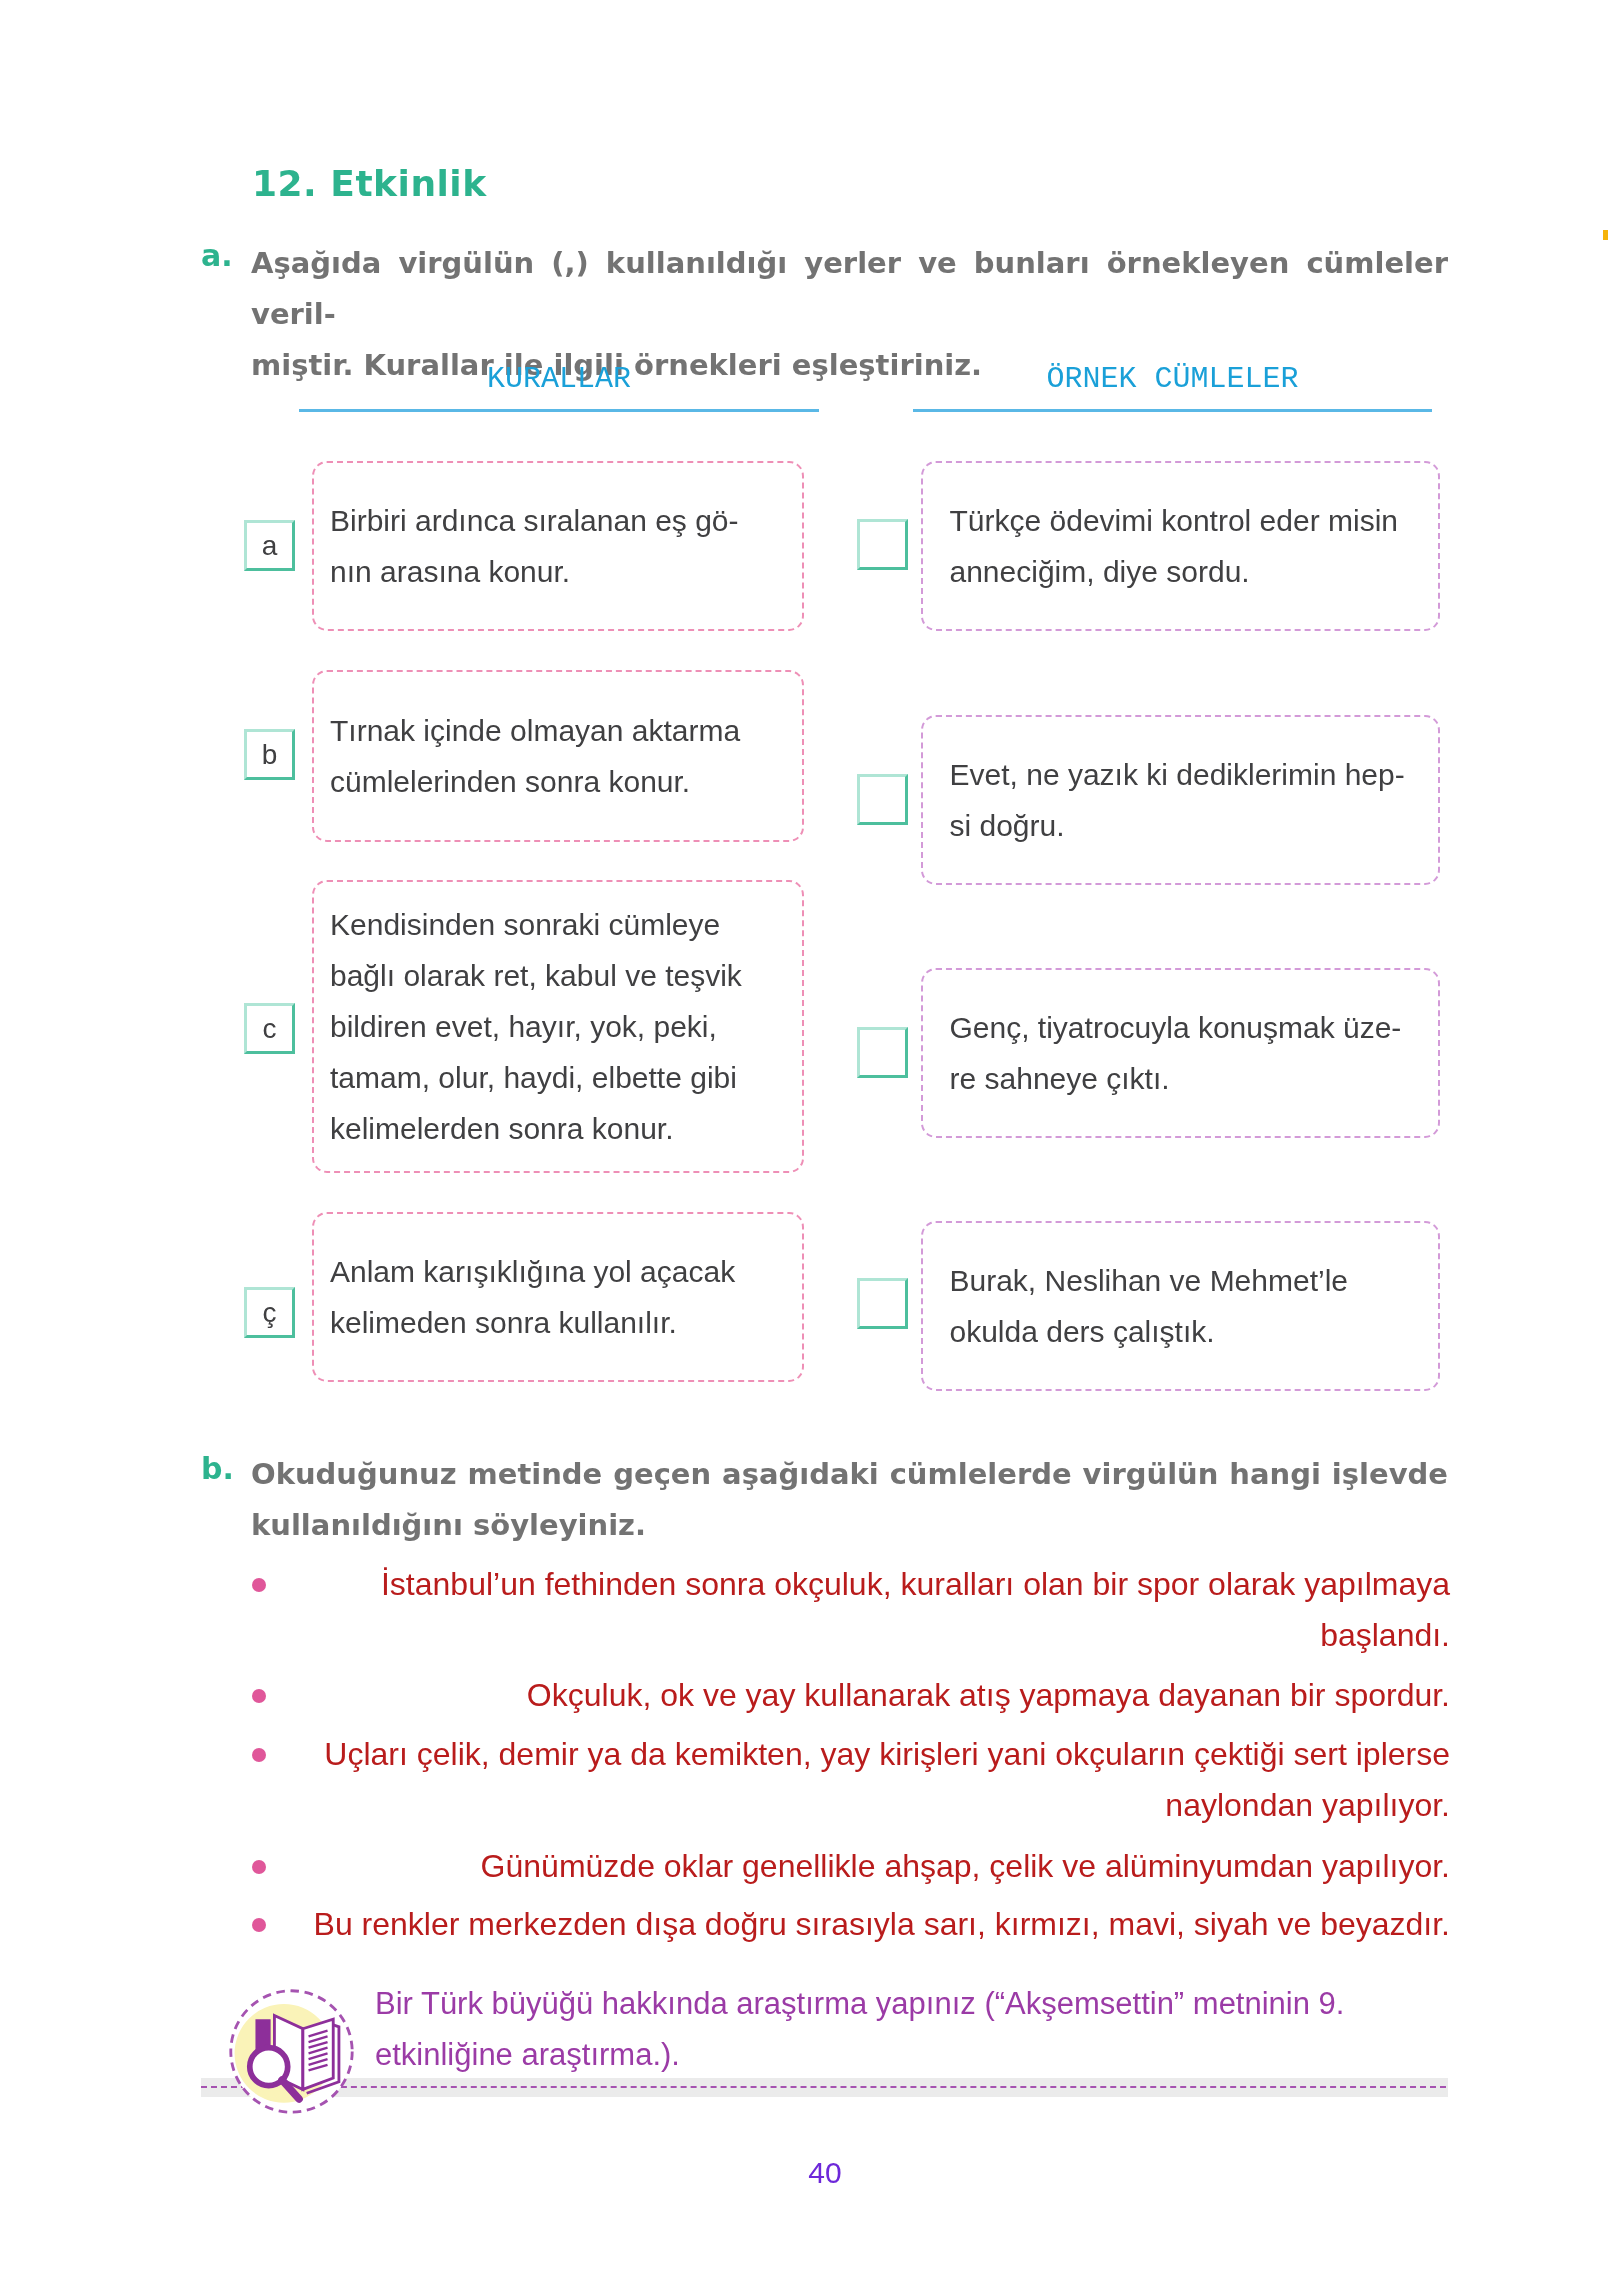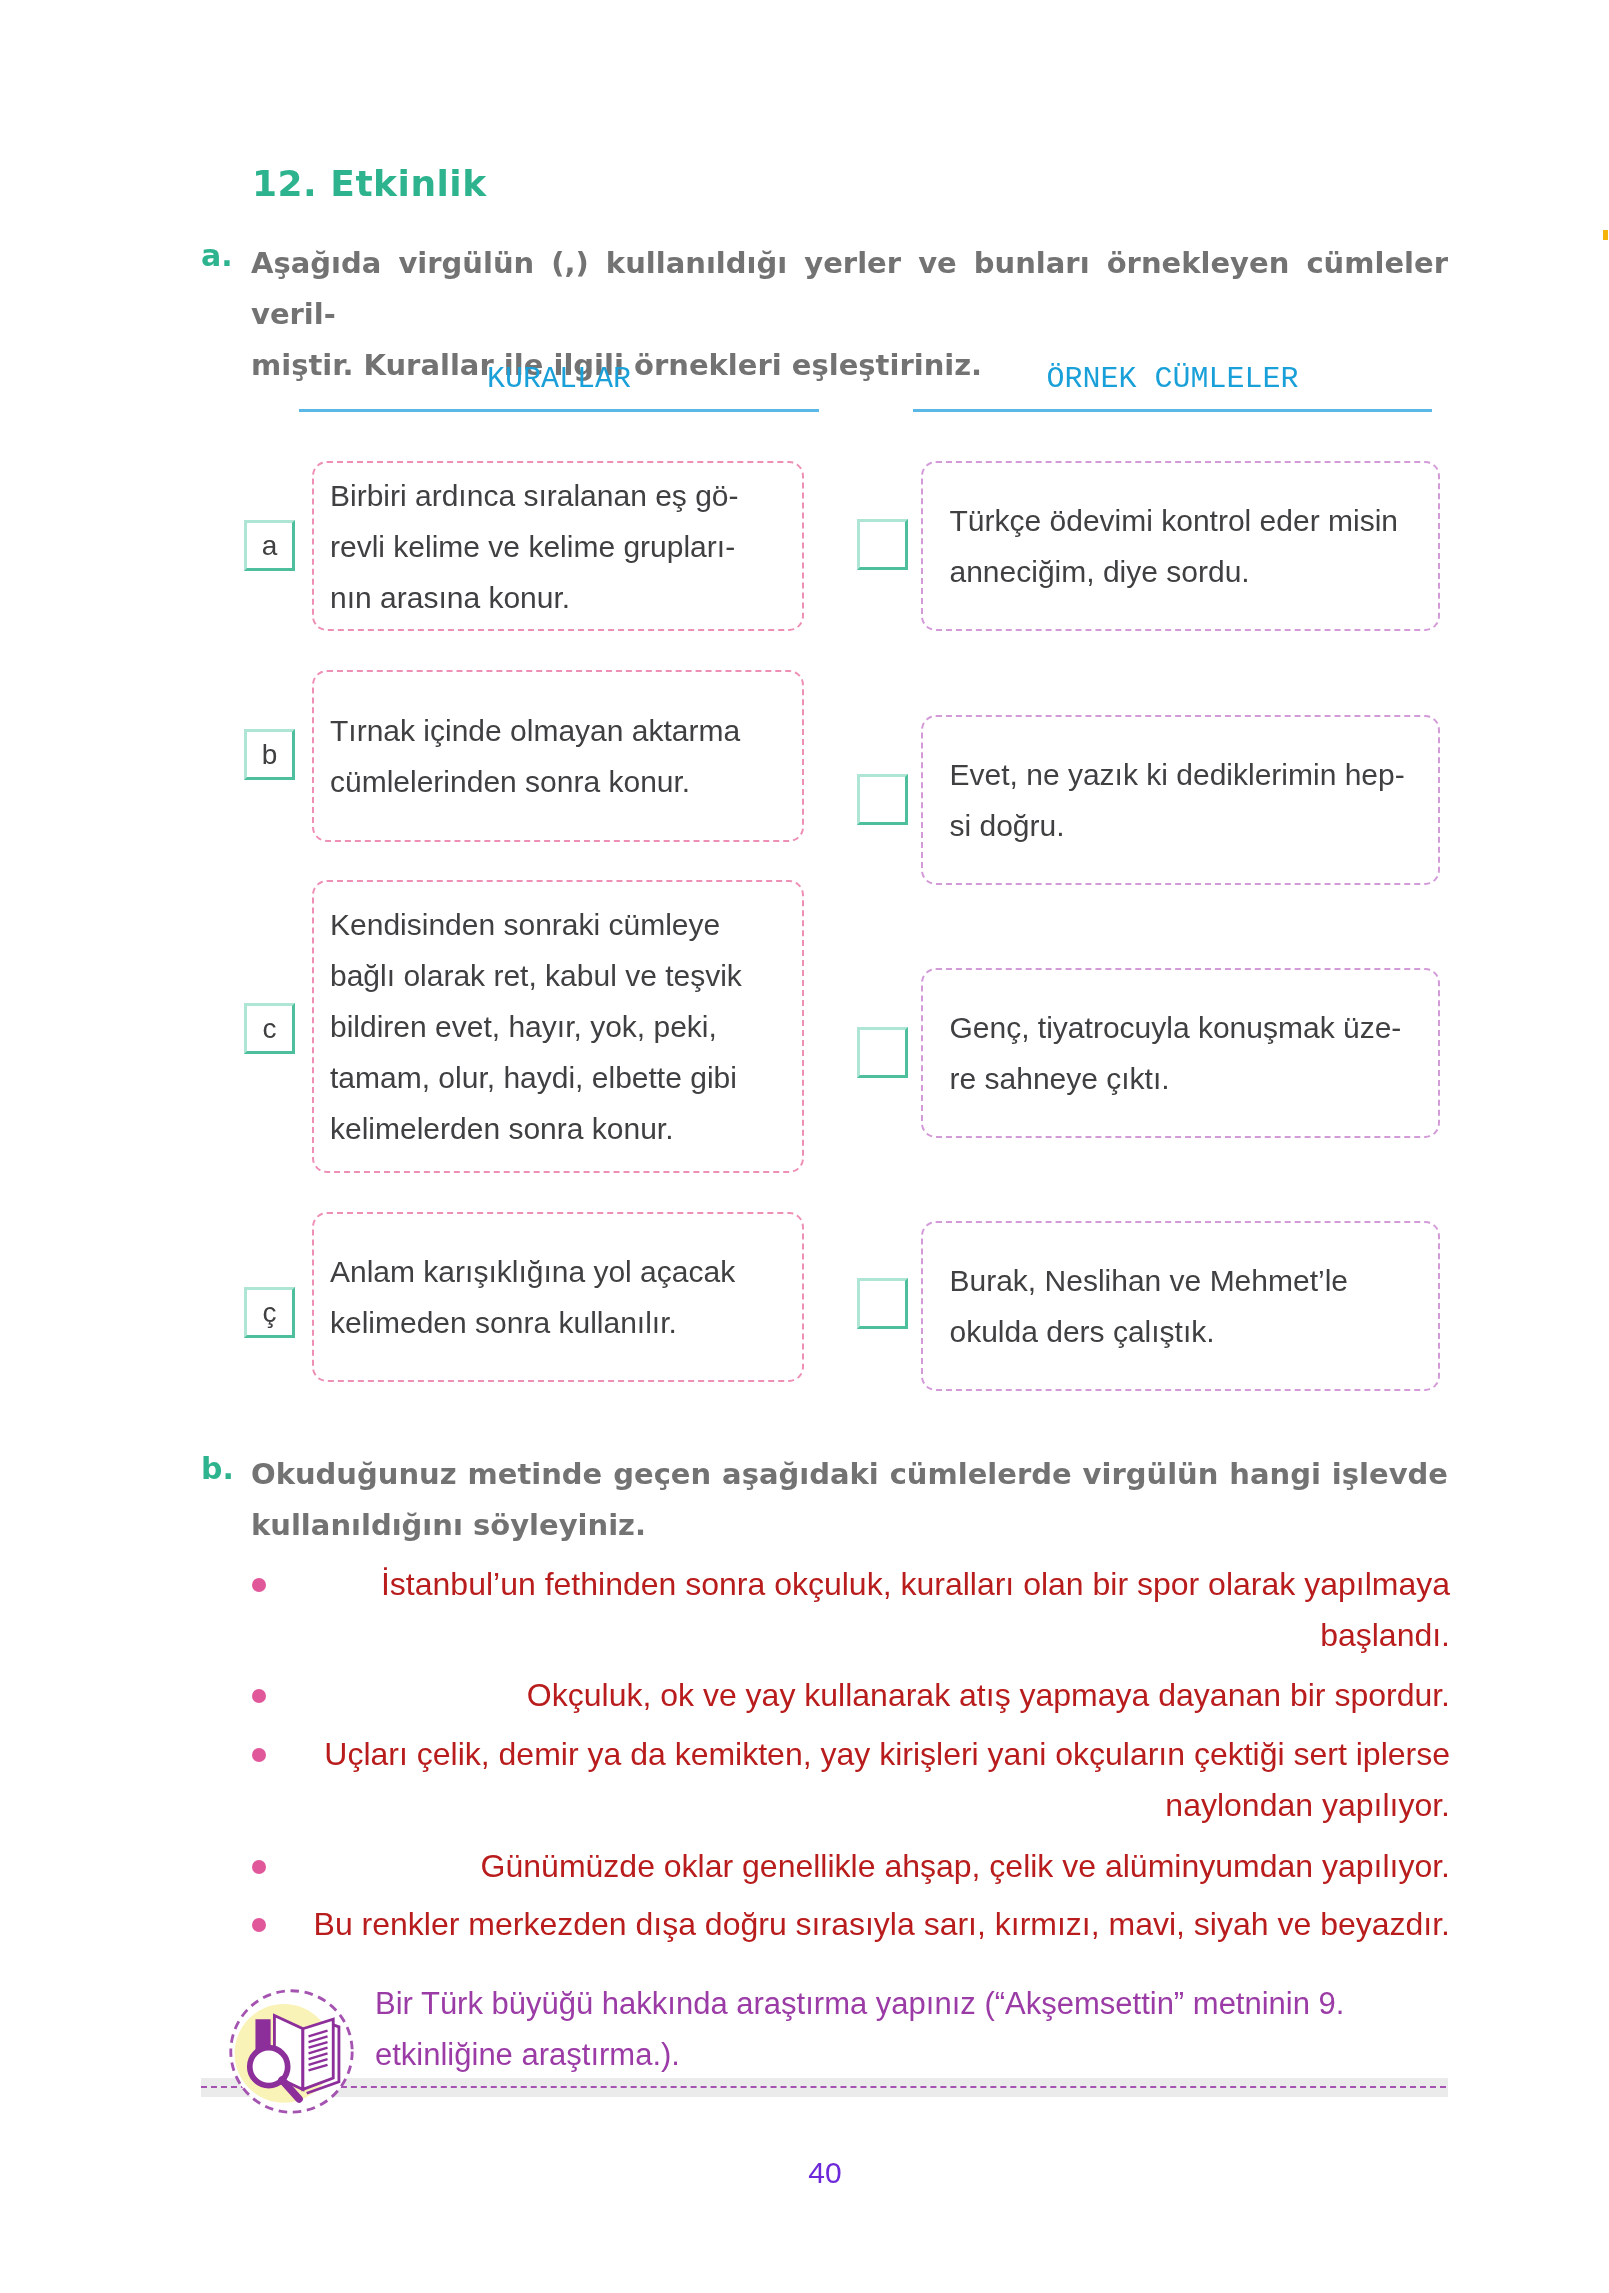--- a/index.html
+++ b/index.html
@@ -44,21 +44,20 @@
 
 <div class="abs col-head" style="left:299px; top:362px; width:520px;">KURALLAR</div>
 <div class="abs col-line" style="left:299px; top:409px; width:520px;"></div>
 <div class="abs col-head" style="left:913px; top:362px; width:519px;">ÖRNEK CÜMLELER</div>
 <div class="abs col-line" style="left:913px; top:409px; width:519px;"></div>
 
 <div class="abs label-sq" style="left:244px; top:520px;">a</div>
 <div class="abs rule-box" style="left:312px; top:461px; width:492px; height:170px;">
   <div class="box-text">
     <div>Birbiri ardınca sıralanan eş gö-</div>
-    <div>revli kelime ve kelime grupları-</div>
     <div>nın arasına konur.</div>
   </div>
 </div>
 
 <div class="abs label-sq" style="left:244px; top:729px;">b</div>
 <div class="abs rule-box" style="left:312px; top:670px; width:492px; height:172px;">
   <div class="box-text">
     <div>Tırnak içinde olmayan aktarma</div>
     <div>cümlelerinden sonra konur.</div>
   </div>

